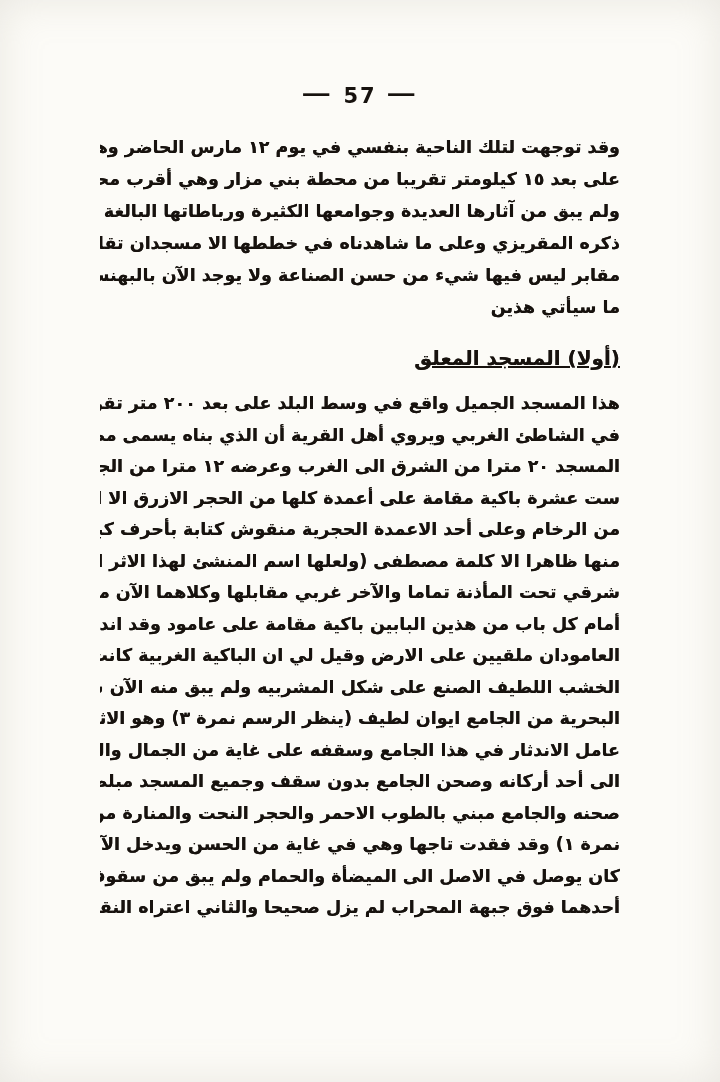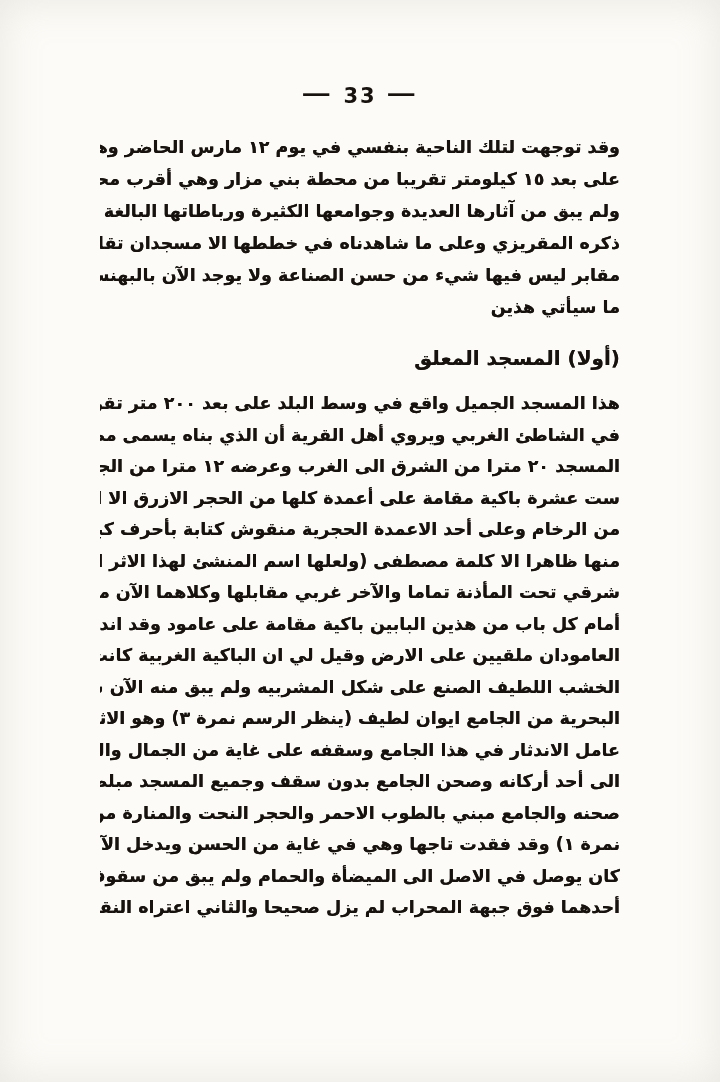--- a/index.html
+++ b/index.html
@@ -61,37 +61,38 @@
   .line.para-end {
     text-align: right;
     text-align-last: right;
   }
   .section-heading {
     font-size: 20px;
     font-weight: 700;
     line-height: 34px;
     text-align: right;
     text-shadow: 0 0 0.6px rgba(23,18,14,0.85);
+    text-decoration: underline;
   }
   
   .scan-edge {
     position: absolute;
     inset: 0;
     pointer-events: none;
     box-shadow: inset 0 0 40px rgba(180,175,160,0.25);
   }
 </style>
 </head>
 <body>
 
 <div class="page">
   <div class="scan-edge"></div>
 
   <div class="page-number">
-    <span class="ornament">—</span><span>33</span><span class="ornament">—</span>
+    <span class="ornament">—</span><span>57</span><span class="ornament">—</span>
   </div>
 
   <div class="text-block intro-block">
     <span class="line">وقد توجهت لتلك الناحية بنفسي في يوم ١٢ مارس الحاضر وهي بلد شهيرة بها واقعة</span>
     <span class="line">على بعد ١٥ كيلومتر تقريبا من محطة بني مزار وهي أقرب محطات السكة الحديد اليها</span>
     <span class="line">ولم يبق من آثارها العديدة وجوامعها الكثيرة ورباطاتها البالغة الاربعين في العدد كما</span>
     <span class="line">ذكره المقريزي وعلى ما شاهدناه في خططها الا مسجدان تقام فيهما الشعائر وبعض</span>
     <span class="line">مقابر ليس فيها شيء من حسن الصناعة ولا يوجد الآن بالبهنسا من الآثار المعتبرة الا</span>
     <span class="line para-end">ما سيأتي هذين</span>
   </div>

